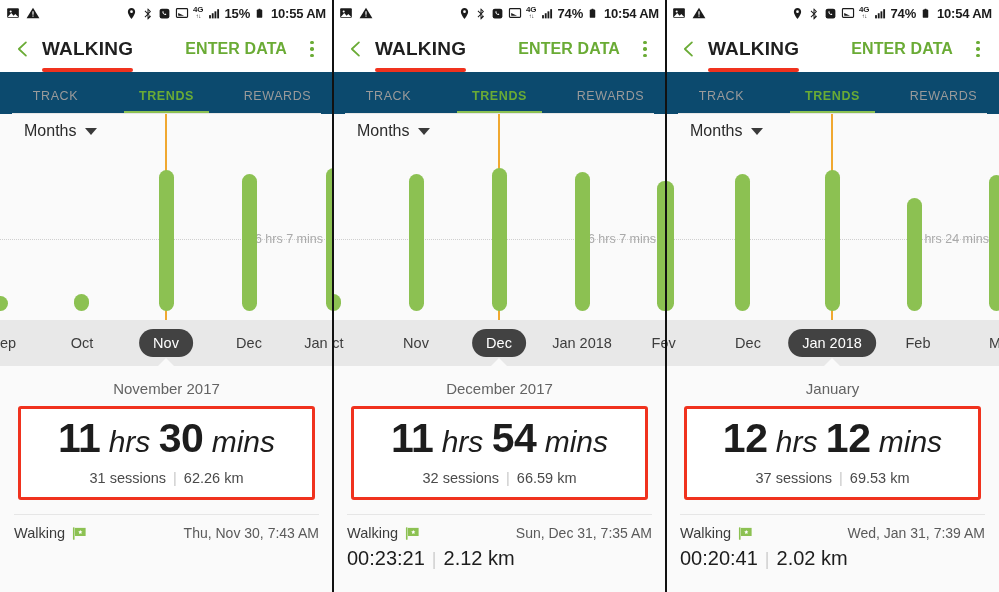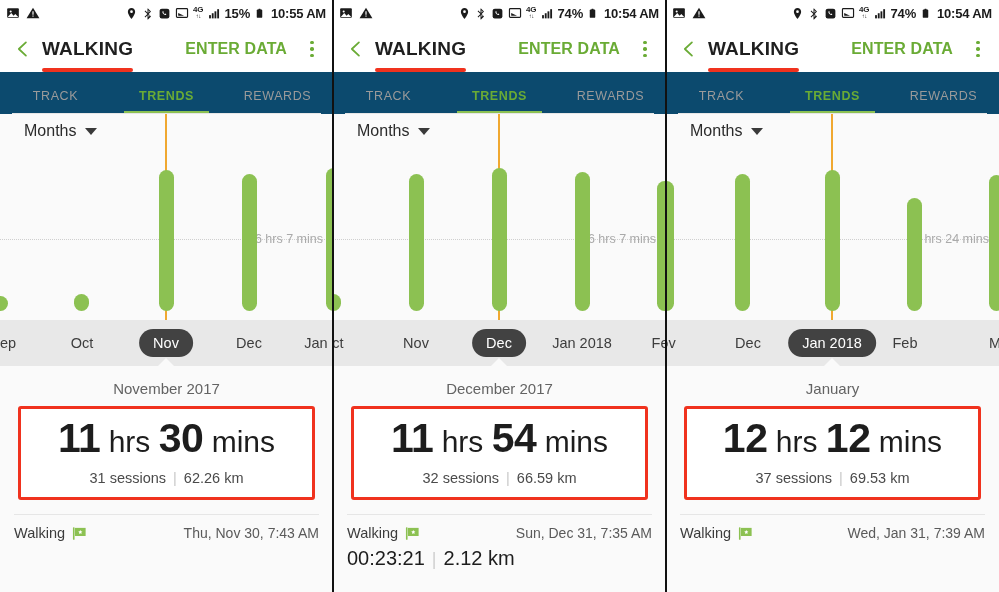--- a/index.html
+++ b/index.html
@@ -145,21 +145,21 @@
   }
   .highlight-box {
     margin: 0 18px; border: 3px solid #f0321e; border-radius: 3px;
     background: #fff; padding: 9px 0 11px;
   }
   .big-stat {
     text-align: center; color: #1d1d1d; white-space: nowrap;
     line-height: 1;
   }
   .big-num { font-size: 41px; font-weight: 700; letter-spacing: -.5px; }
-  .big-unit { font-size: 30px; font-weight: 400; }
+  .big-unit { font-size: 30px; font-weight: 400; font-style: italic; }
   .sub-stat {
     text-align: center; margin-top: 11px;
     font-size: 14.5px; color: #4a4a4a;
   }
   .sub-sep { color: #c8c8c8; margin: 0 7px; }
 
   
   .list-sep { height: 1px; background: #e6e6e6; margin: 14px 14px 0; }
   .session { padding: 10px 14px 0; }
   .session-top { display: flex; align-items: center; }
@@ -524,21 +524,21 @@
         <div class="bar" style="left: -7.5px; top: 67px; height: 130px;"></div>
         <div class="bar" style="left: 68.5px; top: 60px; height: 137px;"></div>
         <div class="bar" style="left: 158.5px; top: 56px; height: 141px;"></div>
         <div class="bar" style="left: 240.5px; top: 84px; height: 113px;"></div>
         <div class="bar" style="left: 322.5px; top: 61px; height: 136px;"></div>
       </div>
       <div class="axis">
         <div class="axis-label" style="left: 2px;">ov</div>
         <div class="axis-label" style="left: 82px;">Dec</div>
         <div class="axis-label selected" style="left: 166px;">Jan 2018</div>
-        <div class="axis-label" style="left: 239px;">Feb</div>
+        <div class="axis-label" style="left: 252px;">Feb</div>
         <div class="axis-label" style="left: 329px;">M</div>
         <div class="axis-pointer" style="left: 166px;"></div>
       </div>
       <div class="summary">
         <div class="summary-month">January</div>
         <div class="highlight-box">
           <div class="big-stat"><span class="big-num">12</span><span class="big-unit"> hrs </span><span class="big-num">12</span><span class="big-unit"> mins</span></div>
           <div class="sub-stat"><span>37 sessions</span><span class="sub-sep">|</span><span>69.53 km</span></div>
         </div>
       </div>
@@ -549,19 +549,20 @@
             <span class="session-type">Walking</span>
             <span class="badge-flag">
               <svg width="15" height="15" viewBox="0 0 24 24">
                 <rect x="1.5" y="2" width="2.6" height="20" rx="1" fill="#8cc152"></rect>
                 <path d="M4.8 3h17v13h-17z" fill="#8cc152"></path>
                 <path d="M13.3 6.4l1 2.1 2.3.3-1.7 1.6.4 2.3-2-1.1-2 1.1.4-2.3-1.7-1.6 2.3-.3z" fill="#fff"></path>
               </svg>
             </span>
             <span class="session-date">Wed, Jan 31, 7:39 AM</span>
           </div>
+          <div class="session-bottom"><span>00:20:41</span><span class="sep">|</span><span>2.02 km</span></div>
         </div>
       </div>
     </div>
 
   <div class="divider d1"></div>
   <div class="divider d2"></div>
 </div>
 
 </body></html>

